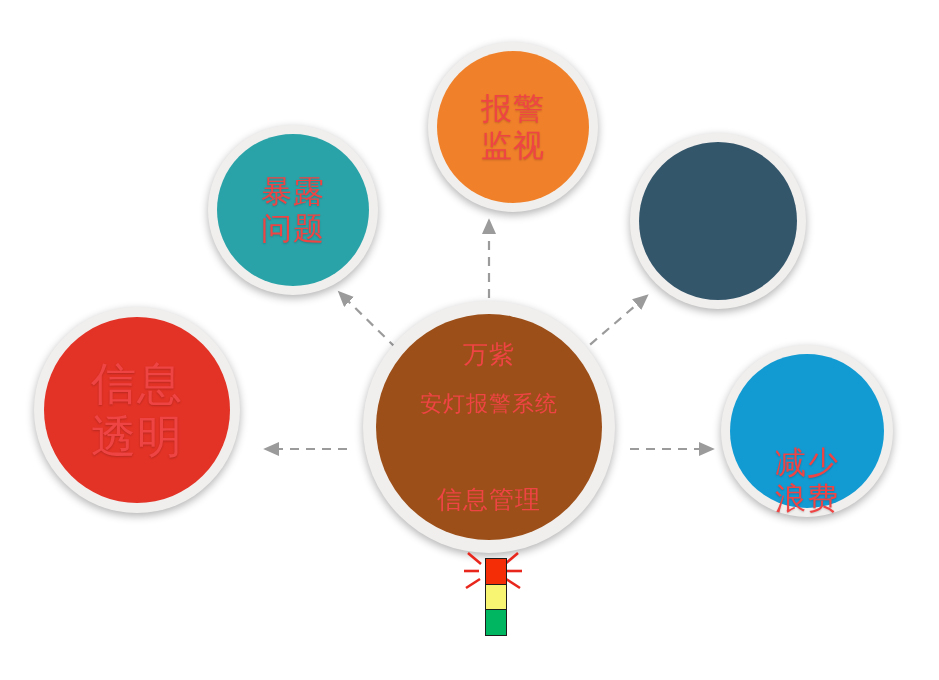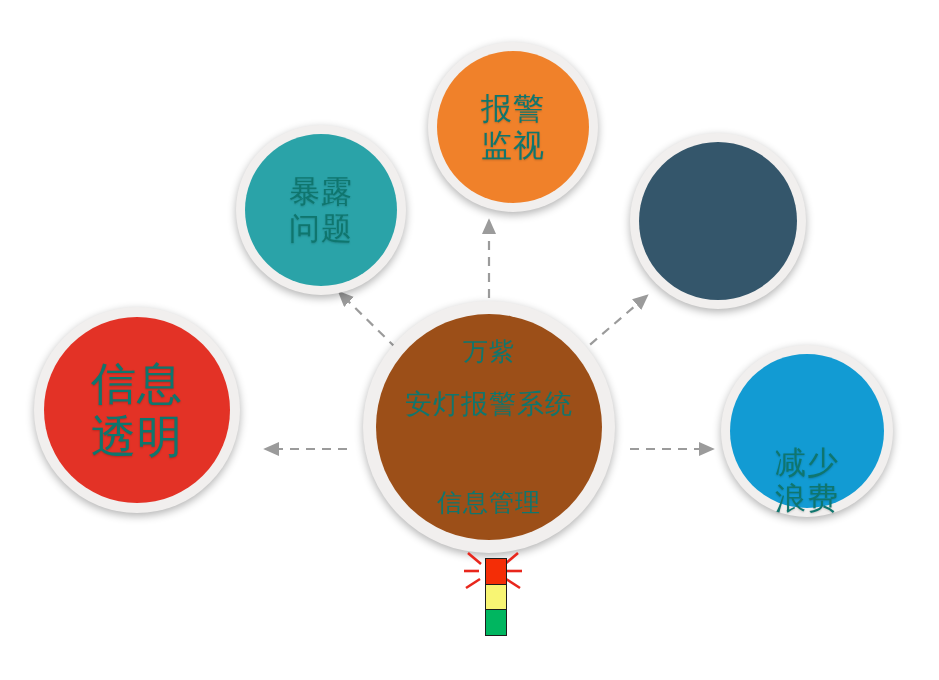--- a/index.html
+++ b/index.html
@@ -27,21 +27,21 @@
   }
   
   .node {
     position: absolute;
     border-radius: 50%;
     display: flex;
     align-items: center;
     justify-content: center;
     box-sizing: border-box;
     text-align: center;
-    color: #0f766e;
+    color: #ef4444;
     line-height: 1.18;
     letter-spacing: 1px;
   }
   .node .ring {
     position: absolute;
     left: 0; top: 0; right: 0; bottom: 0;
     border-radius: 50%;
     background: #f1efee;
     box-shadow: 0 3px 9px rgba(0,0,0,0.30);
   }
@@ -74,35 +74,35 @@
     position: relative;
     z-index: 3;
     width: 100%;
     display: flex;
     flex-direction: column;
     align-items: center;
     justify-content: center;
     gap: 0;
   }
   .center-lines .l1 { font-size: 25px; padding-bottom: 22px; }
-  .center-lines .l2 { font-size: 27px; padding-bottom: 22px; text-align: center; }
+  .center-lines .l2 { font-size: 22px; padding-bottom: 22px; text-align: center; }
   .center-lines .l3 { font-size: 25px; margin-top: 46px; }
 
   
   #node-alarm-monitoring {
     left: 428px; top: 42px; width: 170px; height: 170px;
     font-size: 31px;
   }
   #node-alarm-monitoring .disc {
     left: 9px; top: 9px; right: 9px; bottom: 9px;
     background: #f0812a;
   }
 
   #node-expose-problems {
-    left: 236px; top: 125px; width: 170px; height: 170px;
+    left: 208px; top: 125px; width: 170px; height: 170px;
     font-size: 31px;
   }
   #node-expose-problems .disc {
     left: 9px; top: 9px; right: 9px; bottom: 9px;
     background: #2aa3a8;
   }
 
   #node-drive-response {
     left: 630px; top: 133px; width: 176px; height: 176px;
     font-size: 31px;

